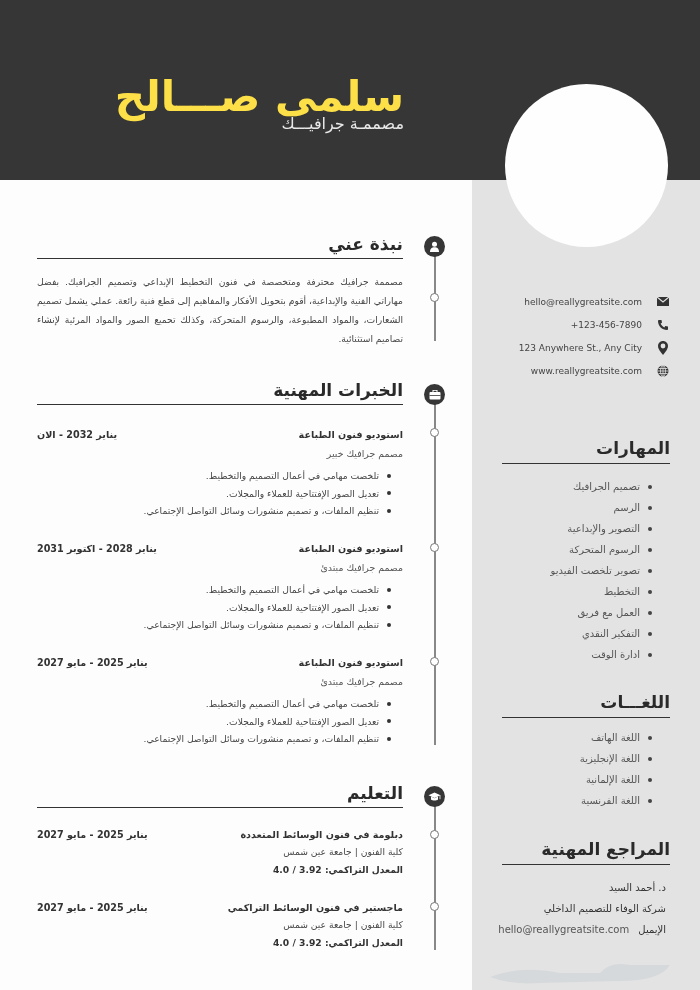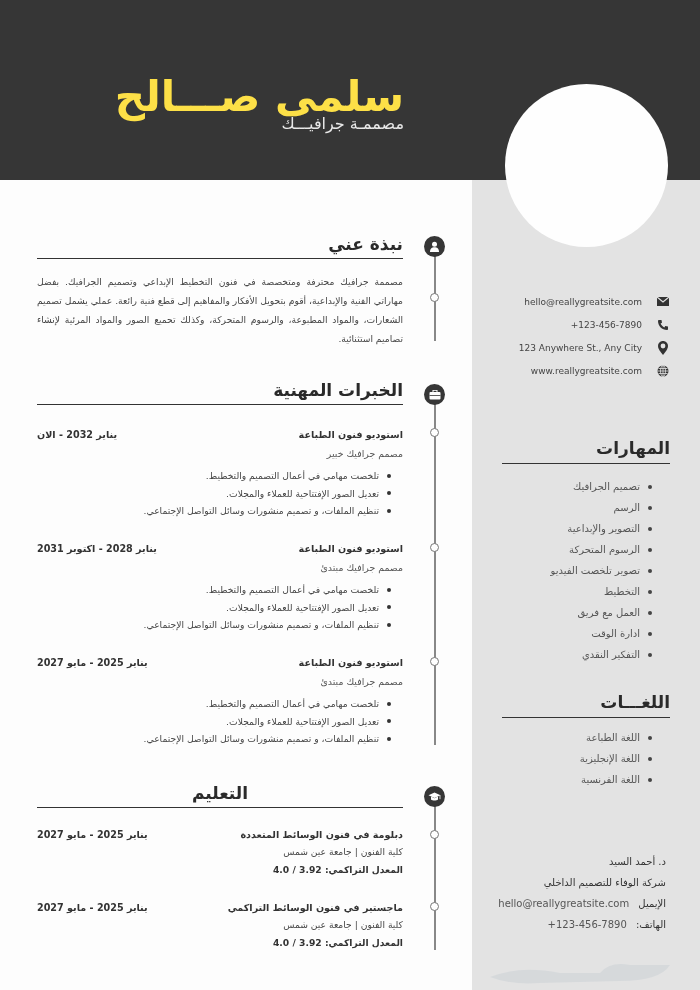--- a/index.html
+++ b/index.html
@@ -99,46 +99,44 @@
 <div class="side-section" style="top:438px;">
   <div class="side-title">المهارات</div>
   <ul class="side-list">
     <li>تصميم الجرافيك</li>
     <li>الرسم</li>
     <li>التصوير والإبداعية</li>
     <li>الرسوم المتحركة</li>
     <li>تصوير تلخصت الفيديو</li>
     <li>التخطيط</li>
     <li>العمل مع فريق</li>
+    <li>التفكير النقدي</li>
     <li>ادارة الوقت</li>
-    <li>التفكير النقدي</li>
   </ul>
 </div>
 
 <div class="side-section" style="top:692px;">
   <div class="side-title">اللغـــات</div>
   <ul class="side-list" style="margin-top:9px;">
-    <li>اللغة الطباعة</li>
+    <li>اللغة الهاتف</li>
     <li>اللغة الإنجليزية</li>
+    <li>اللغة الإلمانية</li>
     <li>اللغة الفرنسية</li>
   </ul>
 </div>
 
 <div class="side-section" style="top:839px;">
+  <div class="side-title">المراجع المهنية</div>
   <div style="margin-top:12px;">
     <div class="ref-line">د. أحمد السيد</div>
     <div class="ref-line">شركة الوفاء للتصميم الداخلي</div>
     <div class="ref-line ltrmix">
       <span>الإيميل</span>
       <span class="val">hello@reallygreatsite.com</span>
     </div>
-    <div class="ref-line ltrmix">
-      <span>الهاتف:</span>
-      <span class="val">+123-456-7890</span>
-    </div>
   </div>
 </div>
 
 <svg class="watermark" viewBox="0 0 200 34">
   <path d="M10 22 Q40 10 80 18 L120 18 Q130 6 150 10 L190 10 Q180 26 140 26 L60 28 Q30 30 10 22 Z" fill="#bfc8cf"></path>
 </svg>
 
 <div class="timeline-line" style="top:246px; height:95px;"></div>
 <div class="timeline-line" style="top:393px; height:352px;"></div>
 <div class="timeline-line" style="top:797px; height:153px;"></div>
@@ -208,21 +206,21 @@
     <span class="dates">يناير 2025 - مايو 2027</span>
   </div>
   <div class="entry-sub">مصمم جرافيك مبتدئ</div>
   <ul class="bullets">
     <li>تلخصت مهامي في أعمال التصميم والتخطيط.</li>
     <li>تعديل الصور الإفتتاحية للعملاء والمجلات.</li>
     <li>تنظيم الملفات، و تصميم منشورات وسائل التواصل الإجتماعي.</li>
   </ul>
 </div>
 
-<div class="main-title" style="top:783px;text-align:center;">التعليم</div>
+<div class="main-title" style="top:783px;">التعليم</div>
 
 <div class="entry" style="top:825px;">
   <div class="entry-head" style="height:18px;">
     <span class="org">دبلومة في فنون الوسائط المتعددة</span>
     <span class="dates">يناير 2025 - مايو 2027</span>
   </div>
   <div class="edu-line">كلية الفنون | جامعة عين شمس</div>
   <div class="edu-line strong">المعدل التراكمي: 3.92 / 4.0</div>
 </div>
 

